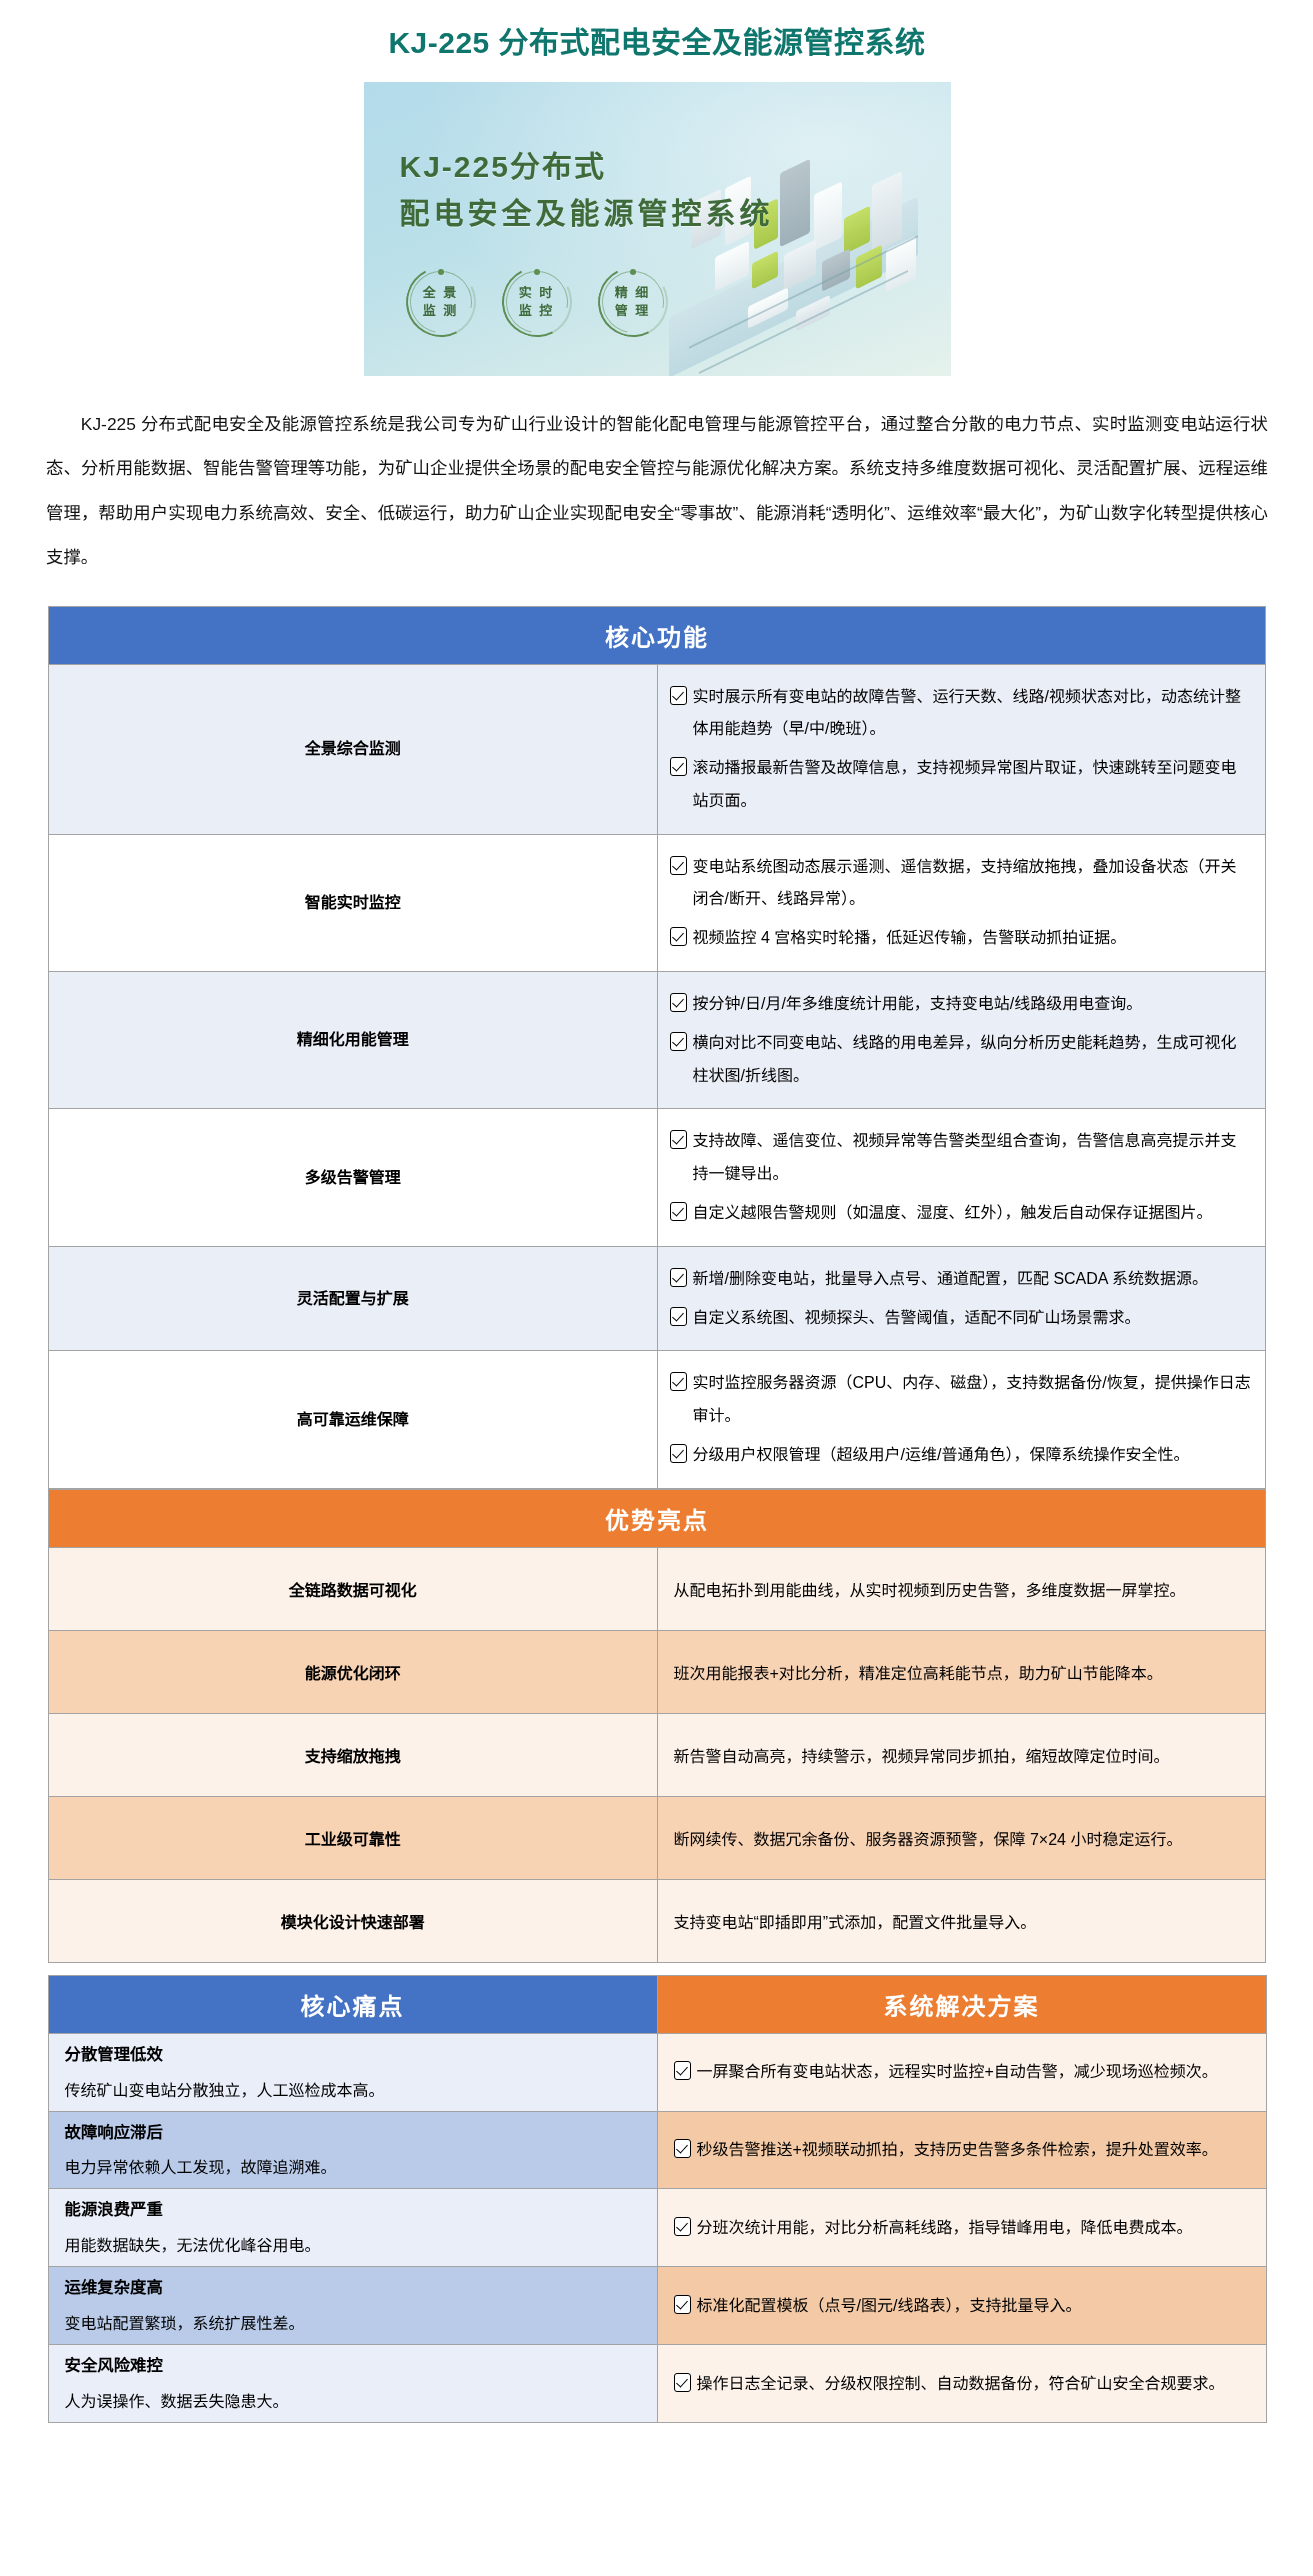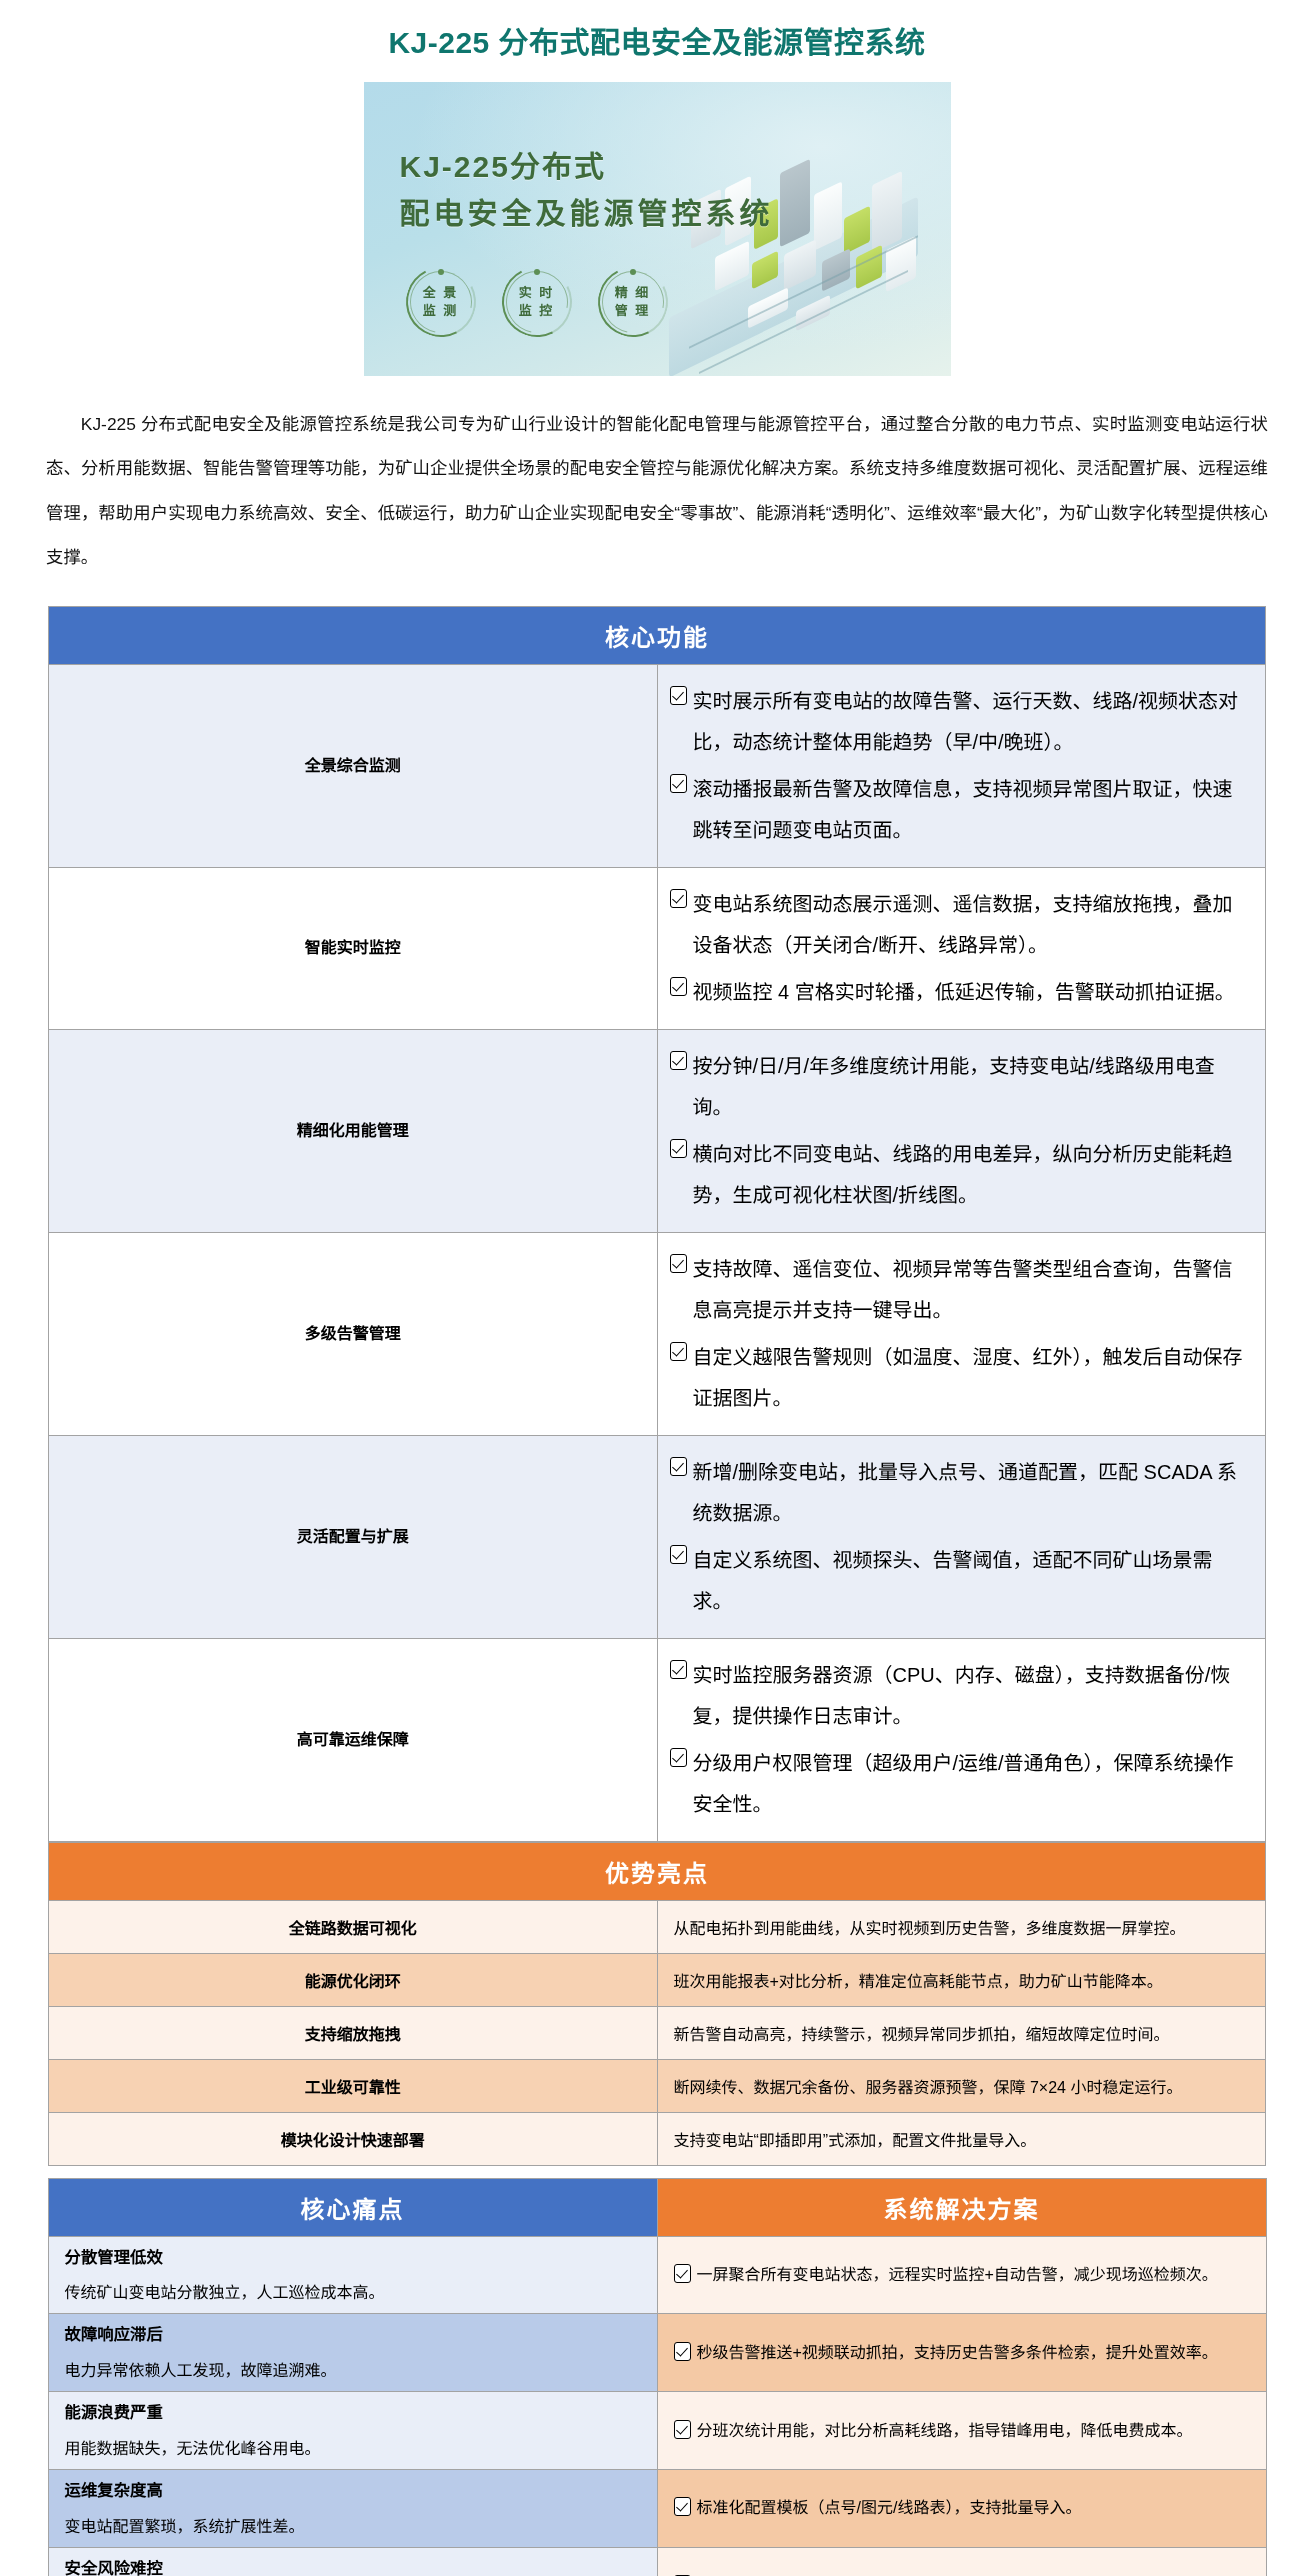--- a/index.html
+++ b/index.html
@@ -158,21 +158,21 @@
   .k-col {
     width: 189px;
     text-align: center;
     font-size: 16px;
     font-weight: bold;
     padding: 10px 8px;
     line-height: 2.1;
   }
   .v-col {
     padding: 10px 14px 10px 12px;
-    font-size: 20px;
+    font-size: 16px;
     line-height: 2.05;
   }
   .row-a td { background: #eaeef7; }
   .row-b td { background: #ffffff; }
 
   .li {
     display: flex;
     align-items: flex-start;
     gap: 6px;
     margin: 6px 0;
@@ -196,21 +196,21 @@
     transform: rotate(42deg);
   }
   .li-text { flex: 1 1 auto; }
 
   
   .adv-k {
     width: 249px;
     text-align: center;
     font-size: 16px;
     font-weight: bold;
-    padding: 14px 8px;
+    padding: 29px 8px;
   }
   .adv-v { padding: 14px 16px; font-size: 16px; }
   .adv-a td { background: #fdf2ea; }
   .adv-b td { background: #f7d2b3; }
 
   
   .pp-head {
     width: 609px;
     text-align: center;
     color: #fff;

